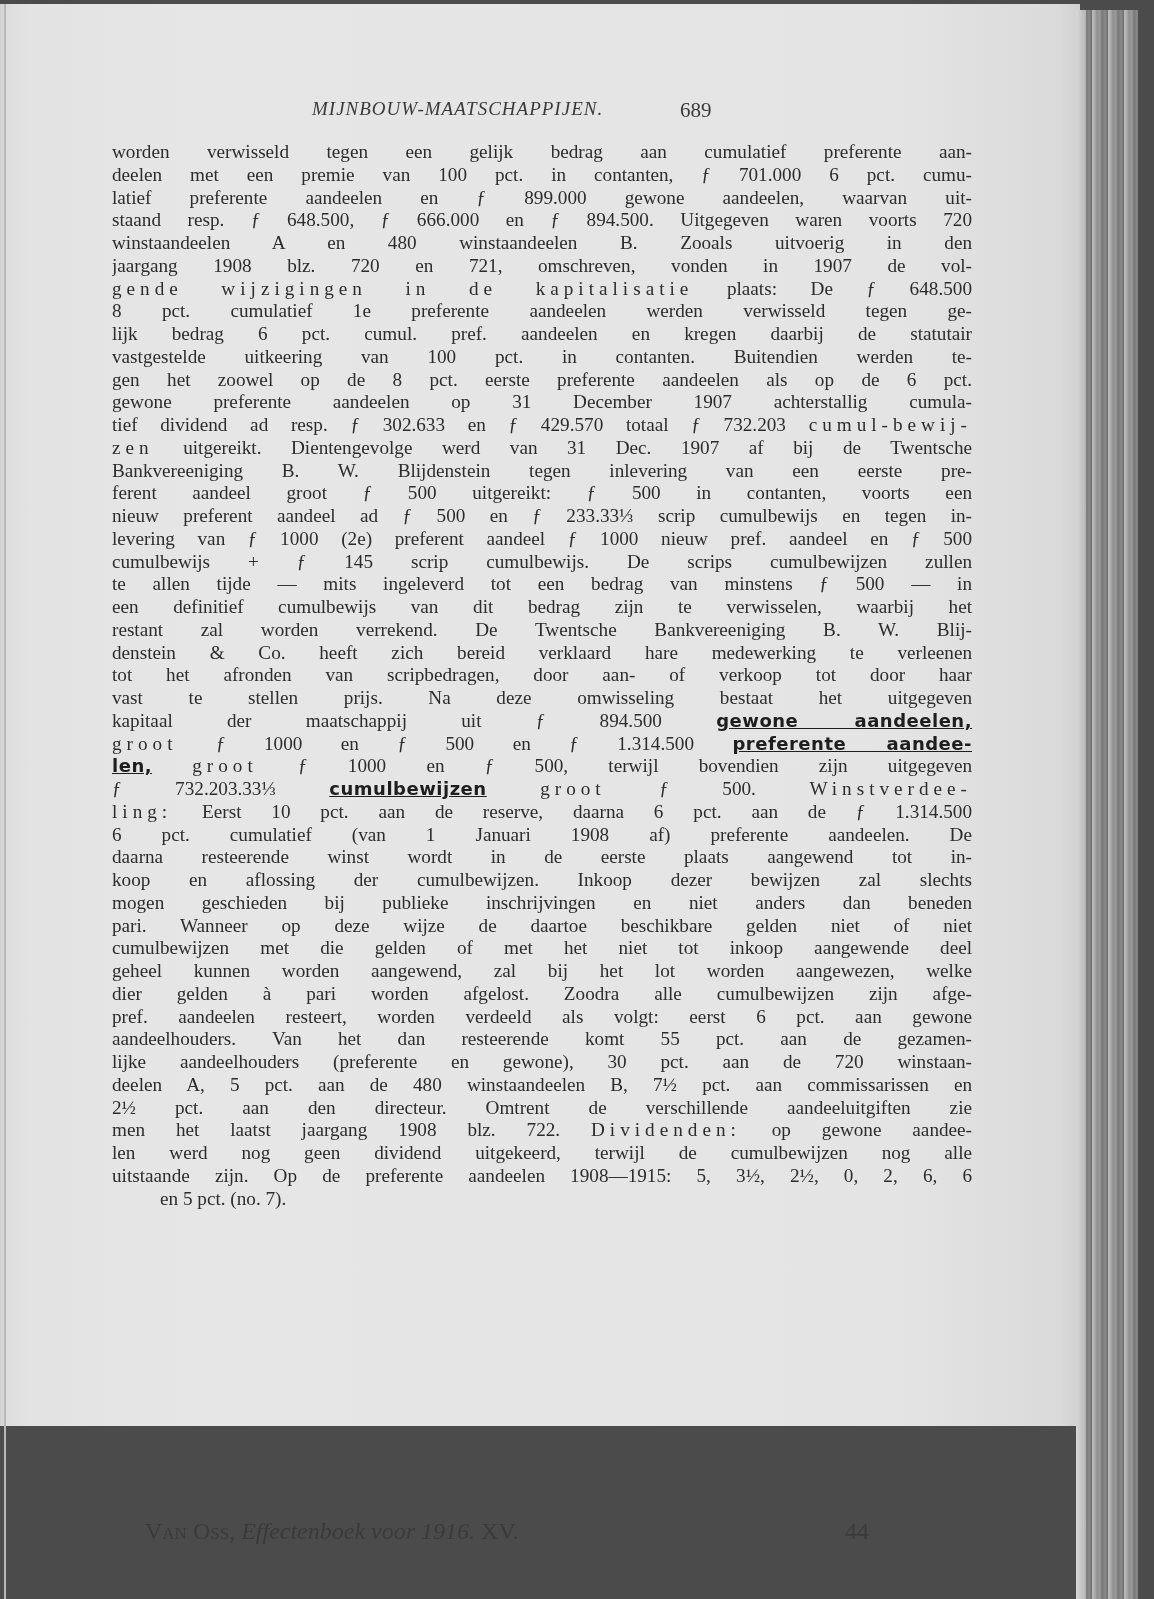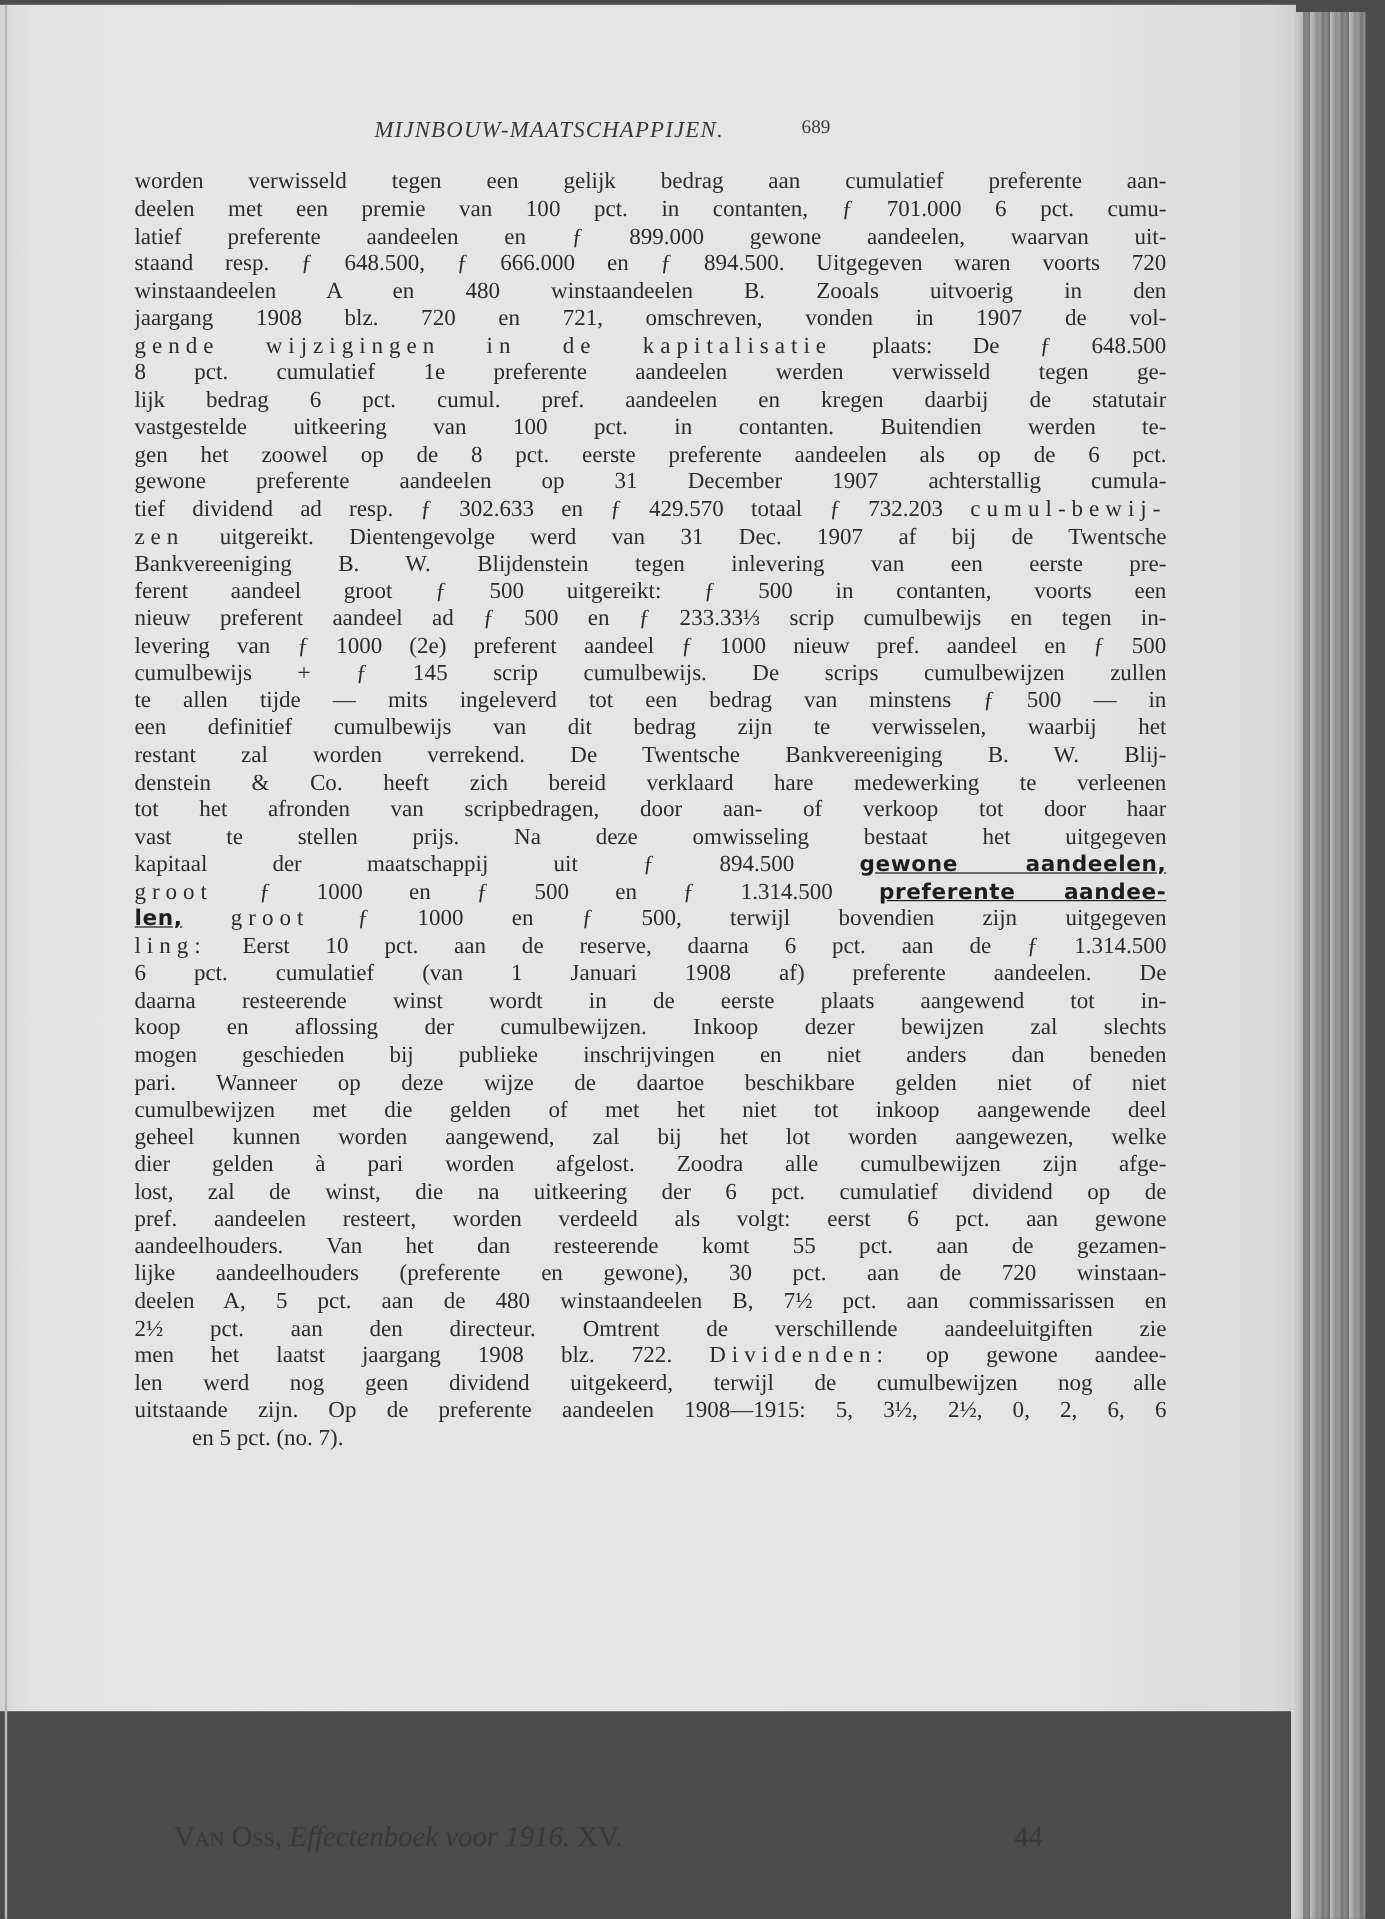--- a/index.html
+++ b/index.html
@@ -55,22 +55,22 @@
     position: absolute;
     left: 212px; top: 0;
     font-style: italic;
     font-size: 19px;
     letter-spacing: 1px;
     color: #3a3a3a;
     font-family: "Liberation Serif", "DejaVu Serif", serif;
   }
   .page-number {
     position: absolute;
-    left: 568px; top: 0;
-    font-size: 16px;
+    left: 580px; top: 0;
+    font-size: 21px;
     color: #3a3a3a;
     font-family: "Liberation Serif", "DejaVu Serif", serif;
   }
   .body-text {
     position: absolute;
     left: 112px; top: 137px;
     width: 860px;
     color: #2c2c2c;
     font-family: "Liberation Serif", "DejaVu Serif", serif;
     font-size: 19.2px;
@@ -149,30 +149,30 @@
         <div class="line"><span>cumulbewijs + ƒ 145 scrip cumulbewijs. De scrips cumulbewijzen zullen</span></div>
         <div class="line"><span>te allen tijde — mits ingeleverd tot een bedrag van minstens ƒ 500 — in</span></div>
         <div class="line"><span>een definitief cumulbewijs van dit bedrag zijn te verwisselen, waarbij het</span></div>
         <div class="line"><span>restant zal worden verrekend. De Twentsche Bankvereeniging B. W. Blij-</span></div>
         <div class="line"><span>denstein &amp; Co. heeft zich bereid verklaard hare medewerking te verleenen</span></div>
         <div class="line"><span>tot het afronden van scripbedragen, door aan- of verkoop tot door haar</span></div>
         <div class="line"><span>vast te stellen prijs. Na deze omwisseling bestaat het uitgegeven</span></div>
         <div class="line"><span>kapitaal der maatschappij uit ƒ 894.500 </span><span class="seg-bold">gewone aandeelen,</span></div>
         <div class="line"><span class="seg-sp">groot</span><span> ƒ 1000 en ƒ 500 en ƒ 1.314.500 </span><span class="seg-bold">preferente aandee-</span></div>
         <div class="line"><span class="seg-bold">len,</span><span> </span><span class="seg-sp">groot</span><span> ƒ 1000 en ƒ 500, terwijl bovendien zijn uitgegeven</span></div>
+        <div class="line"><span>ƒ 732.203.33⅓ </span><span class="seg-bold">cumulbewijzen</span><span> </span><span class="seg-sp">groot</span><span> ƒ 500. </span><span class="seg-sp">Winstverdee-</span></div>
         <div class="line"><span class="seg-sp">ling:</span><span> Eerst 10 pct. aan de reserve, daarna 6 pct. aan de ƒ 1.314.500</span></div>
         <div class="line"><span>6 pct. cumulatief (van 1 Januari 1908 af) preferente aandeelen. De</span></div>
         <div class="line"><span>daarna resteerende winst wordt in de eerste plaats aangewend tot in-</span></div>
         <div class="line"><span>koop en aflossing der cumulbewijzen. Inkoop dezer bewijzen zal slechts</span></div>
         <div class="line"><span>mogen geschieden bij publieke inschrijvingen en niet anders dan beneden</span></div>
         <div class="line"><span>pari. Wanneer op deze wijze de daartoe beschikbare gelden niet of niet</span></div>
         <div class="line"><span>cumulbewijzen met die gelden of met het niet tot inkoop aangewende deel</span></div>
         <div class="line"><span>geheel kunnen worden aangewend, zal bij het lot worden aangewezen, welke</span></div>
         <div class="line"><span>dier gelden à pari worden afgelost. Zoodra alle cumulbewijzen zijn afge-</span></div>
-        <div class="line"><span>lost, zal de winst, die na uitkeering der 6 pct. cumulatief dividend op de</span></div>
         <div class="line"><span>pref. aandeelen resteert, worden verdeeld als volgt: eerst 6 pct. aan gewone</span></div>
         <div class="line"><span>aandeelhouders. Van het dan resteerende komt 55 pct. aan de gezamen-</span></div>
         <div class="line"><span>lijke aandeelhouders (preferente en gewone), 30 pct. aan de 720 winstaan-</span></div>
         <div class="line"><span>deelen A, 5 pct. aan de 480 winstaandeelen B, 7½ pct. aan commissarissen en</span></div>
         <div class="line"><span>2½ pct. aan den directeur. Omtrent de verschillende aandeeluitgiften zie</span></div>
         <div class="line"><span>men het laatst jaargang 1908 blz. 722. </span><span class="seg-sp">Dividenden:</span><span> op gewone aandee-</span></div>
         <div class="line"><span>len werd nog geen dividend uitgekeerd, terwijl de cumulbewijzen nog alle</span></div>
         <div class="line"><span>uitstaande zijn. Op de preferente aandeelen 1908—1915: 5, 3½, 2½, 0, 2, 6, 6</span></div>
         <div class="line last"><span>en 5 pct. (no. 7).</span></div>
       </div>

